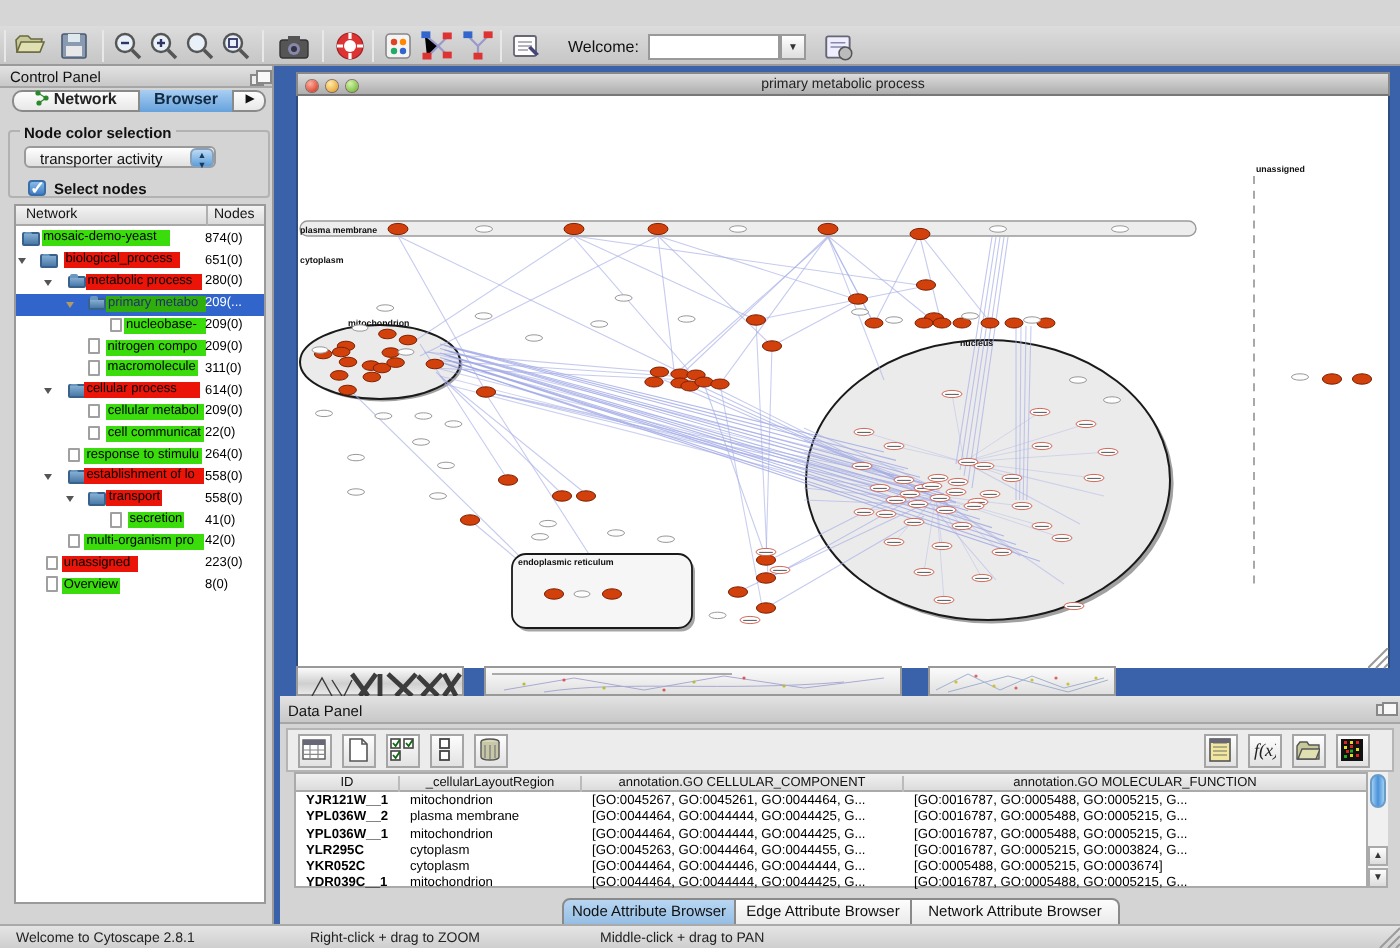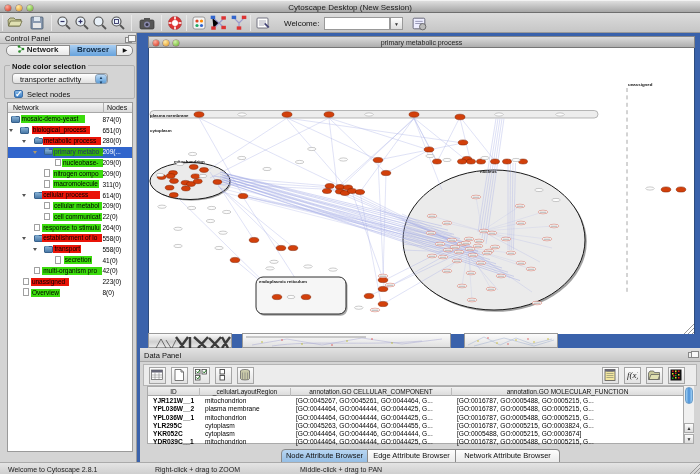--- a/index.html
+++ b/index.html
@@ -20,21 +20,21 @@
 #tabbar { left:6px; top:45px; width:127px; height:11px; border:1px solid #8a8a8a; border-radius:5px; background:linear-gradient(#fdfdfd,#e8e8e8); overflow:hidden;}
 #tab-network { position:absolute; left:6px; top:45px; width:63px; height:11px; font-size:8px; font-weight:bold; color:#222; text-align:center; line-height:10px;}
 #tab-mosaic { position:absolute; left:69px; top:45px; width:47px; height:11px; background:linear-gradient(#a9cef2,#66a2dc); font-size:8px; font-weight:bold; color:#102a44; text-align:center; line-height:10px; border-left:1px solid #8a8a8a;}
 #tab-arrow { position:absolute; left:116px; top:45px; width:17px; height:11px; border-left:1px solid #8a8a8a; text-align:center; font-size:6px; line-height:11px; color:#111;}
 #groupbox { left:4px; top:65px; width:131px; height:34px; border:1px solid #b2b2b2; border-radius:2px; }
 #groupbox-label { left:10px; top:61.5px; font-size:7.5px; font-weight:bold; color:#111; background:#d4d4d4; padding:0 2px;}
 #dropdown { left:12px; top:73px; width:96px; height:11px; background:linear-gradient(#ffffff,#e0e0e0); border:1px solid #9a9a9a; border-radius:3px; }
 #dropdown span { position:absolute; left:7px; top:1px; font-size:7.5px; color:#111; }
 #dropdown .stepper { position:absolute; right:0px; top:-0.5px; width:12px; height:10.5px; background:linear-gradient(#bcdaf6,#5d9ed8); border:0.5px solid #88a0b8; border-radius:3px; color:#1a3a5c; font-size:4.5px; text-align:center; line-height:5px;}
 #checkbox { left:14px; top:89.5px; width:8.5px; height:8.5px; background:linear-gradient(#8abbe9,#3f7fc4); border:1px solid #3a6ea8; border-radius:2px; color:#fff; font-size:9px; line-height:7px; font-weight:bold; text-align:center;}
-#checkbox-label { left:27px; top:90px; font-size:7.5px; color:#111; }
+#checkbox-label { left:27px; top:90px; font-size:7.5px; color:#111;font-weight:bold; }
 #tree { left:7px; top:102px; width:126px; height:350px; background:#fff; border:1px solid #9a9a9a; }
 #tree-header { position:absolute; left:0; top:0; width:124px; height:10px; background:linear-gradient(#f4f4f4,#dadada); border-bottom:1px solid #a8a8a8; font-size:7px; color:#111;}
 .trow { position:absolute; left:0; width:124px; height:10.8px; font-size:6.5px; white-space:nowrap; }
 .chip { position:absolute; top:1.2px; height:8px; line-height:8.2px; padding:0 1px; color:#000; }
 .chip.g { background:#3bdc0c; }
 .chip.r { background:#ea1408; }
 .num { position:absolute; left:94.5px; top:1.5px; color:#000; }
 .tri { position:absolute; top:3.8px; width:0; height:0; border-left:2.5px solid transparent; border-right:2.5px solid transparent; border-top:3.5px solid #555; }
 .folder { position:absolute; top:2px; width:9px; height:6.5px; background:linear-gradient(#85aed2,#4a7aa8); border:0.5px solid #38618c; border-radius:1px; }
 .folder:before { content:""; position:absolute; left:0px; top:-1.5px; width:4px; height:1.5px; background:#6898c0; border-radius:1px 1px 0 0;}
@@ -57,26 +57,20 @@
 #seg { left:281px; top:449px; height:13px; }
 .segbtn { position:absolute; top:0; height:18px; border:1px solid #8a8a8a; background:linear-gradient(#fdfdfd,#e4e4e4); font-size:7.5px; color:#111; text-align:center; line-height:12px;}
 #statusbar { left:0; top:462px; width:700px; height:12px; background:linear-gradient(#e4e4e4,#cfcfcf); border-top:1px solid #aaa; font-size:7px; color:#222;}
 #statusbar span { position:absolute; top:3px; }
 .flicon { position:absolute; width:7px; height:6px; border:1px solid #888; background:#eee; }
 .flicon:before { content:""; position:absolute; left:2px; top:-2.5px; width:6px; height:5px; border:1px solid #888; background:#f8f8f8;}
 </style>
 </head>
 <body>
 <div id="root">
-  <div class="abs" id="titlebar">
-    <div class="tl" style="left:5px; background:radial-gradient(circle at 35% 30%, #ffb0a0, #e0503c 70%, #a02818);"></div>
-    <div class="tl" style="left:16px; background:radial-gradient(circle at 35% 30%, #ffeCA8, #eCaE44 70%, #b07818);"></div>
-    <div class="tl" style="left:27px; background:radial-gradient(circle at 35% 30%, #d4f4a8, #84c44c 70%, #4a8a1c);"></div>
-    <div id="title-text">Cytoscape Desktop (New Session)</div>
-  </div>
   <div class="abs" id="toolbar"></div>
   <div class="sep" style="left:2px;top:15px;"></div>
     <svg class="abs" style="left:7px;top:15px;" width="16" height="16" viewBox="0 0 16 16">
       <path d="M1 5 l2 -2 h4 l1.5 1.5 H14 L12.5 11 H1.5 Z" fill="#c8c89a" stroke="#6a6a40" stroke-width="0.8"></path>
       <path d="M1.5 11 L3.5 6 H15 L13 11 Z" fill="#e0e0b2" stroke="#6a6a40" stroke-width="0.8"></path>
     </svg>
     <svg class="abs" style="left:29px;top:15px;" width="16" height="16" viewBox="0 0 16 16">
       <rect x="2" y="2" width="12" height="12" rx="1" fill="#8a9ab0" stroke="#4a5a70" stroke-width="0.8"></rect>
       <rect x="5" y="2" width="6" height="4" fill="#dfe7ef"></rect>
       <rect x="4" y="8" width="8" height="5" fill="#e8e8e8"></rect>

